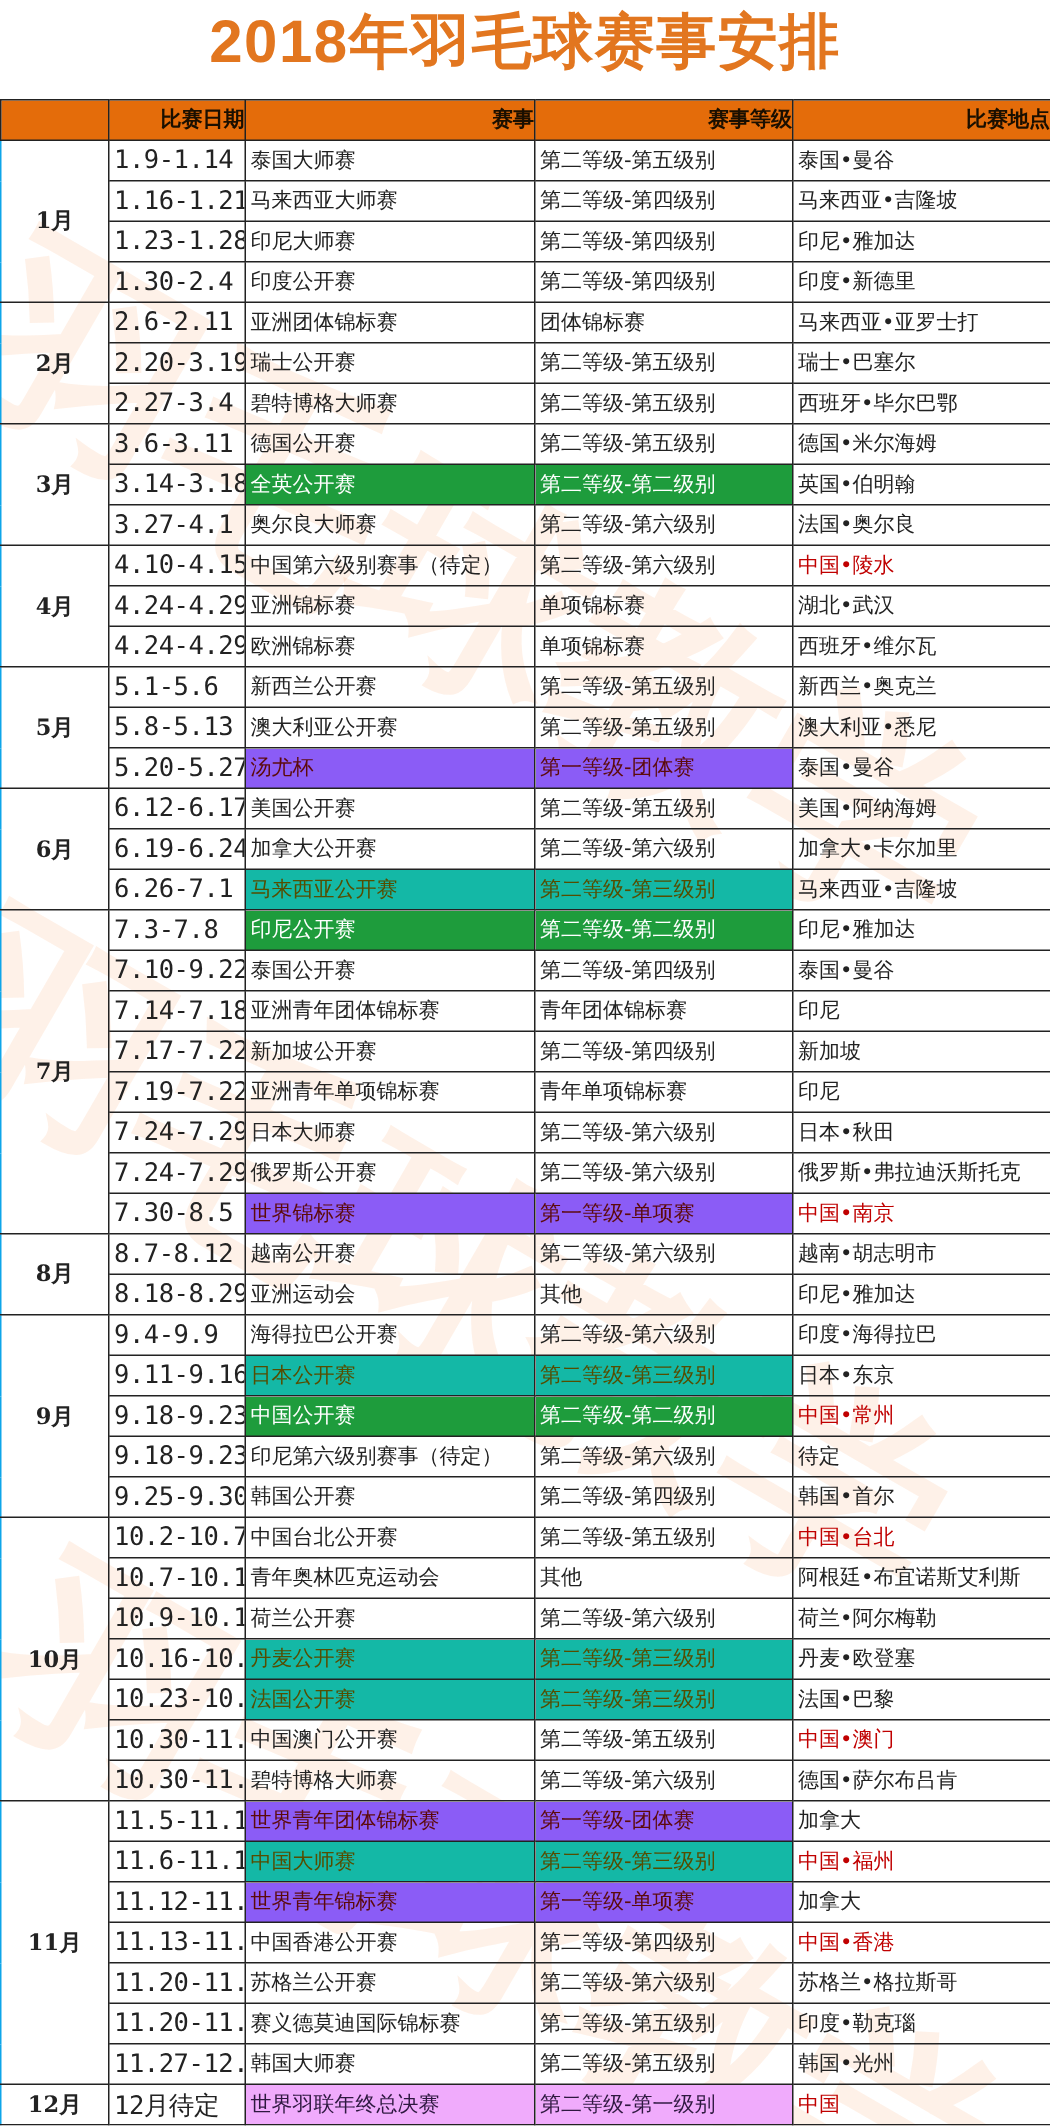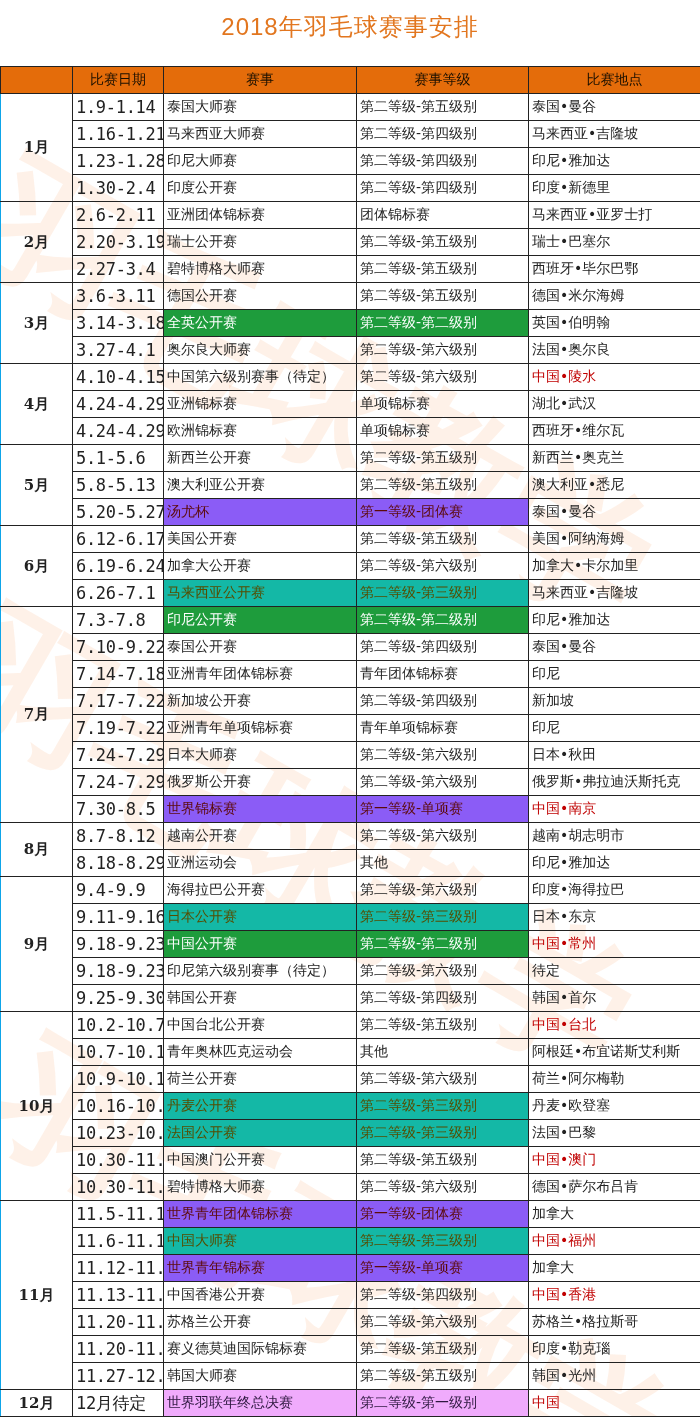--- a/index.html
+++ b/index.html
@@ -1,35 +1,36 @@
 <!DOCTYPE html>
 <html><head>
 <meta charset="utf-8">
 <style>
   * { box-sizing: border-box; margin: 0; padding: 0; }
   html, body { width: 700px; height: 1417px; background: #ffffff; overflow: hidden; }
   body { position: relative; font-family: "DejaVu Sans", "Liberation Sans", sans-serif; }
   .title {
     position: absolute; left: 0; top: 0; width: 700px; height: 54px;
     display: flex; align-items: center; justify-content: center;
-    color: #e2761f; font-size: 24px; letter-spacing: 1px;
+    color: #e2761f; font-size: 40px; letter-spacing: 1px;
     font-family: "Liberation Sans", "DejaVu Sans", sans-serif;
+    font-weight: bold;
   }
   table.schedule {
     position: absolute; left: 0; top: 66px; width: 700px;
     border-collapse: collapse; table-layout: fixed;
   }
   table.schedule col.c-month { width: 72px; }
   table.schedule col.c-date { width: 91px; }
   table.schedule col.c-event { width: 193px; }
   table.schedule col.c-level { width: 172px; }
   table.schedule col.c-venue { width: 172px; }
   th {
     height: 27px; background: #e46c0a; color: #1a0f00;
-    font-weight: normal; font-size: 14px; text-align: center;
+    font-weight: bold; font-size: 14px; text-align: right;
     border: 1px solid #222;
   }
   td {
     height: 27px; border: 1px solid #222; font-size: 14px; color: #222;
     padding: 0 0 0 3px; white-space: nowrap; overflow: hidden;
     background: transparent;
   }
   td.month {
     text-align: center; font-weight: bold; font-size: 15px;
     padding: 0; font-family: "DejaVu Serif", "Liberation Serif", serif;

